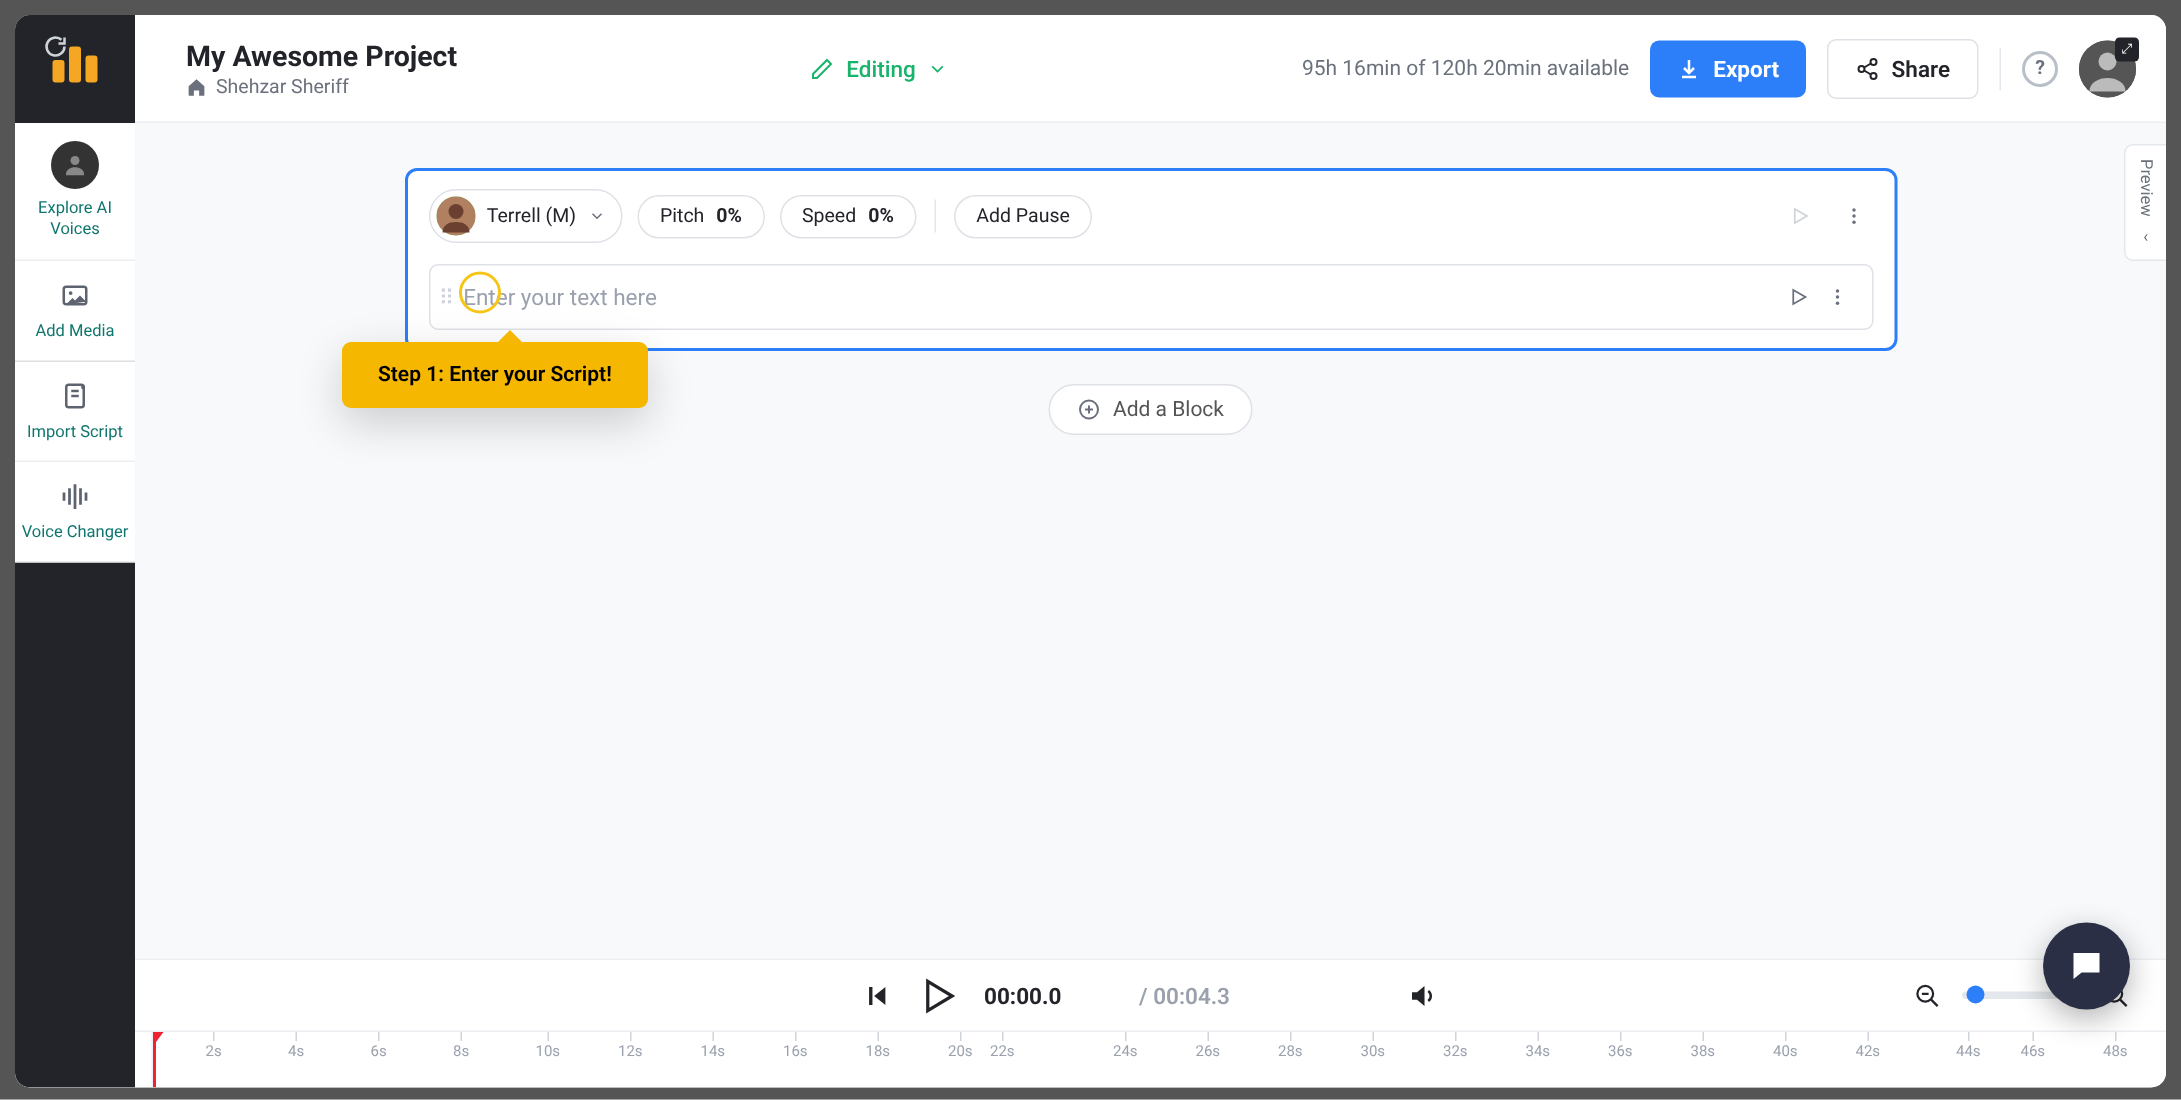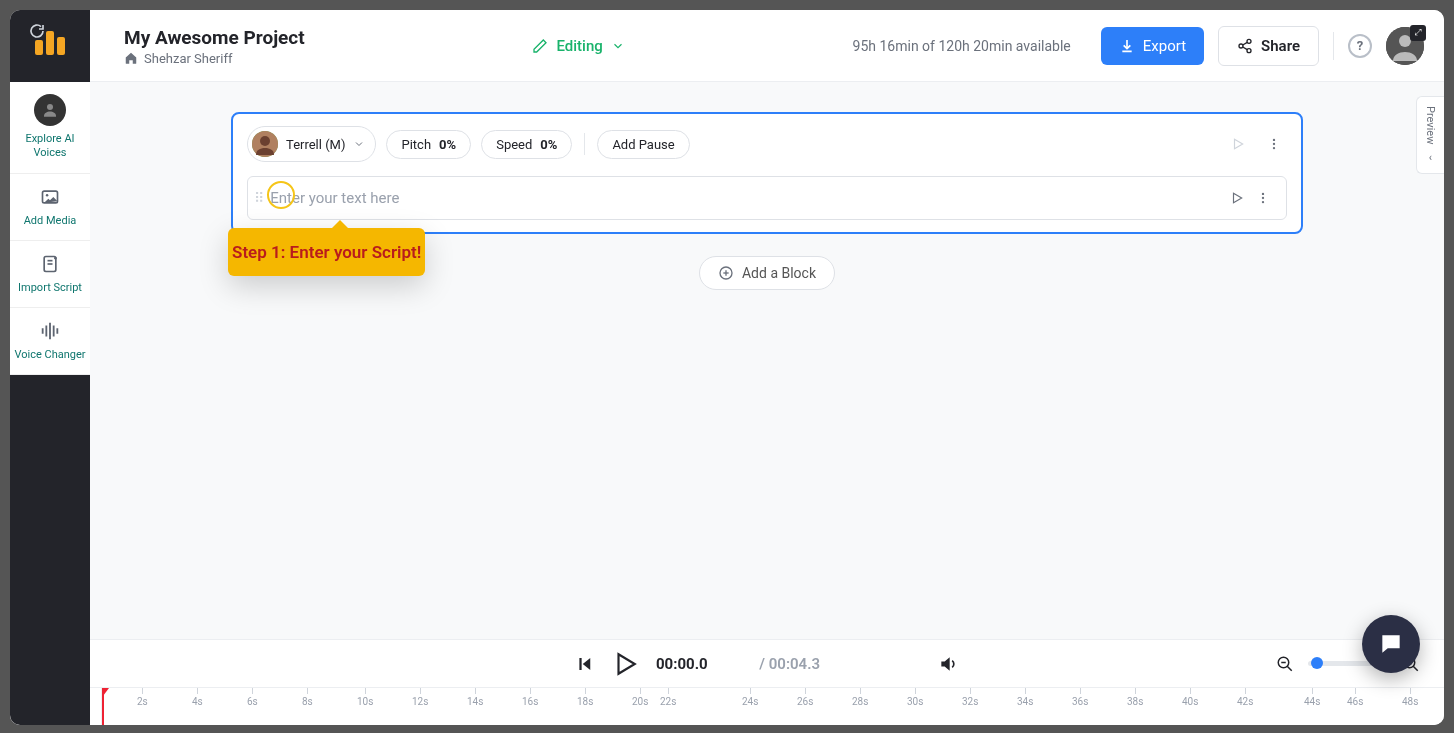--- a/index.html
+++ b/index.html
@@ -23,47 +23,47 @@
 .rail-icon { width:22px;height:22px; display:flex;align-items:center;justify-content:center; color:#5d6470; }
 
 
 .header { position:absolute; left:80px; right:0; top:0; height:72px; background:#fff; border-bottom:1px solid #eceef1; display:flex; align-items:center; padding:0 20px 0 34px; gap:20px; z-index:4; }
 .title-block { flex: 0 0 auto; }
 .proj-title { font-size:19px; font-weight:700; color:#23242a; }
 .owner-row { display:flex; align-items:center; gap:6px; color:#6b717c; font-size:13px; margin-top:2px; }
 .center-status { flex:1; display:flex; justify-content:center; align-items:center; gap:8px; color:#19b36b; font-size:15px; font-weight:500; }
 .right-actions { display:flex; align-items:center; gap:14px; }
 .avail-text { color:#6b717c; font-size:14px; }
-.export-btn { background:#2d7ff9; color:#fff; border:none; border-radius:6px; padding:10px 18px; font-size:15px; font-weight:400; display:flex; align-items:center; gap:8px; cursor:pointer;margin-left:16px; }
+.export-btn { background:#2d7ff9; color:#fff; border:none; border-radius:6px; padding:10px 18px; font-size:15px; font-weight:700; display:flex; align-items:center; gap:8px; cursor:pointer; }
 .share-btn { background:#fff; border:1px solid #dee1e6; border-radius:6px; padding:10px 18px; font-size:15px; font-weight:600; color:#23242a; display:flex; align-items:center; gap:8px; cursor:pointer; }
 .help-ic { width:24px;height:24px; border-radius:50%; border:2px solid #b9bfc8; display:flex; align-items:center; justify-content:center; color:#6b717c; font-weight:700; font-size:13px; cursor:pointer; }
 .user-avatar { width:38px;height:38px; border-radius:50%; background:#444; position:relative; }
 .user-avatar .expand { position:absolute; top:-2px; right:-2px; width:16px;height:16px; background:#23242a; border-radius:3px; color:#fff; font-size:9px; display:flex;align-items:center;justify-content:center; }
 
 
 .canvas { position:absolute; left:80px; right:0; top:72px; bottom:85px; background:#f8f9fa; overflow:auto; }
-.block { margin: 30px auto 0 auto; width: 1072px; background:#fff; border:2px solid #2d7ff9; border-radius:8px; padding:12px 14px; }
+.block { margin: 30px auto 0 auto; width: 995px; background:#fff; border:2px solid #2d7ff9; border-radius:8px; padding:12px 14px; }
 .block-top { display:flex; align-items:center; gap:10px; }
 .voice-pill { display:flex; align-items:center; gap:8px; border:1px solid #dee1e6; border-radius:20px; padding:4px 10px 4px 4px; font-size:13px; color:#23242a; cursor:pointer; }
 .voice-pill .va { width:26px;height:26px;border-radius:50%; background:#7a5; }
 .chip { border:1px solid #dee1e6; border-radius:20px; padding:6px 14px; font-size:13px; color:#23242a; display:flex; gap:8px; cursor:pointer; }
 .chip strong { font-weight:700; }
 .chip-divider { width:1px; height:22px; background:#e4e7eb; margin:0 2px; }
 .block-top .spacer { flex:1; }
 .icon-btn { width:26px;height:26px; display:flex;align-items:center;justify-content:center; color:#9aa1ad; cursor:pointer; border-radius:4px; }
 .text-row { margin-top:14px; border:1px solid #dee1e6; border-radius:6px; display:flex; align-items:center; padding:8px 10px 8px 6px; position:relative; }
 .drag-h { color:#cfd4db; font-size:14px; letter-spacing:-2px; margin-right:8px; cursor:grab; }
 .text-input { flex:1; border:none; outline:none; font-size:15px; color:#23242a; }
 .text-input::placeholder { color:#9aa1ad; }
 .cursor-ring { position:absolute; left:19px; top:4px; width:28px;height:28px; border:2px solid #f5c518; border-radius:50%; pointer-events:none; }
 .add-block { margin:22px auto 0; display:flex; }
 .add-block-btn { margin:0 auto; border:1px solid #dee1e6; background:#fff; border-radius:20px; padding:8px 18px; font-size:14px; color:#555; display:flex; align-items:center; gap:8px; cursor:pointer; }
 
 
-.tour-tip { position:absolute; left:218px; top:218px; background:#f5b700; color:#b91c1c; font-size:17px; font-weight:600; padding:14px 4px; border-radius:6px; box-shadow:0 10px 30px rgba(0,0,0,.18); z-index:10; }
+.tour-tip { position:absolute; left:218px; top:218px; background:#f5b700; color:#000000; font-size:14px; font-weight:600; padding:14px 24px; border-radius:6px; box-shadow:0 10px 30px rgba(0,0,0,.18); z-index:10; }
 .tour-tip::before { content:''; position:absolute; top:-8px; left:104px; width:0;height:0; border-left:8px solid transparent; border-right:8px solid transparent; border-bottom:8px solid #f5b700; }
 
 
 .preview-tab { position:absolute; right:0; top:86px; width:28px; height:78px; background:#fff; border:1px solid #e4e7eb; border-right:none; border-radius:6px 0 0 6px; display:flex; flex-direction:column; align-items:center; justify-content:center; gap:6px; cursor:pointer; z-index:4; }
 .preview-tab .txt { writing-mode:vertical-rl; font-size:11px; color:#6b717c; }
 .preview-tab .ch { font-size:11px; color:#6b717c; }
 
 
 .player { position:absolute; left:80px; right:0; bottom:38px; height:48px; background:#fff; border-top:1px solid #eceef1; display:flex; align-items:center; padding:0 24px; gap:18px; z-index:4; }
 .player .center { position:absolute; left:50%; transform:translateX(-50%); display:flex; align-items:center; gap:18px; }

